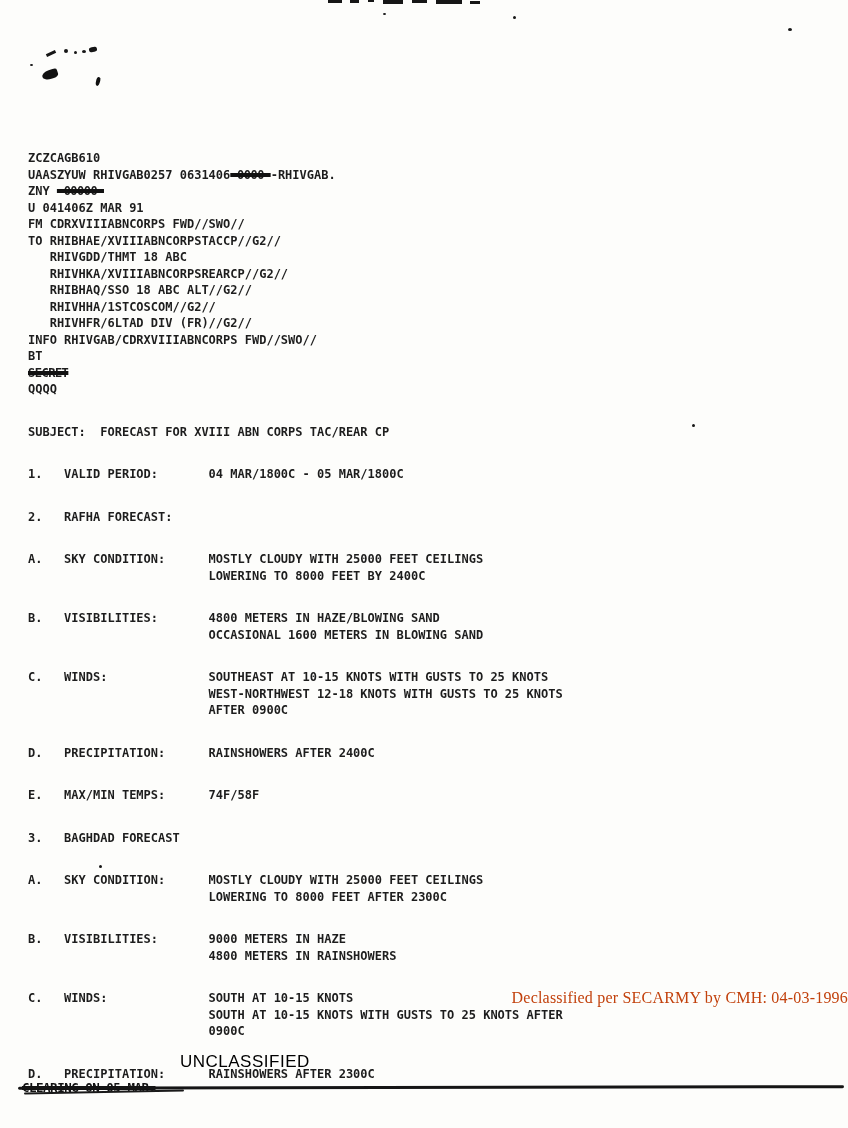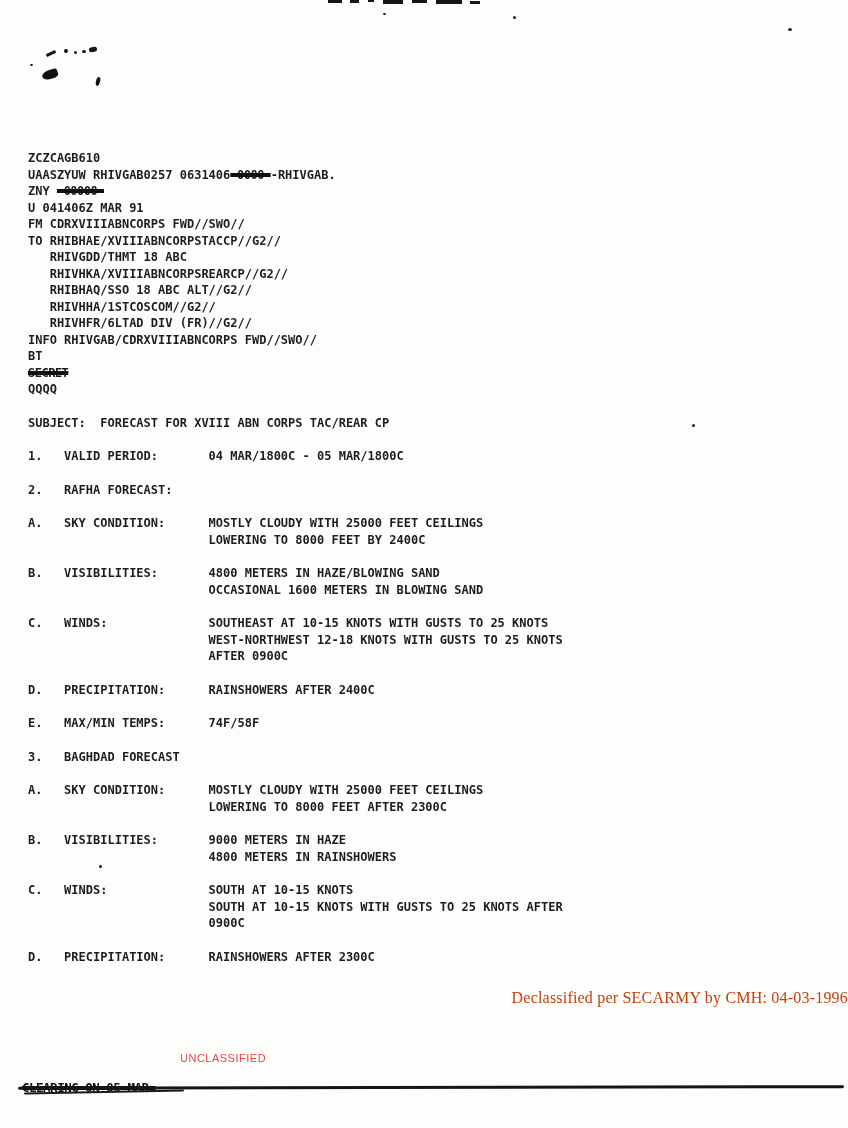--- a/index.html
+++ b/index.html
@@ -9,42 +9,42 @@
     font-family:"DejaVu Sans Mono","Liberation Mono",monospace;
   }
   .page{position:absolute;inset:0;}
   
   .message{
     position:absolute;left:28px;top:150px;
     font-family:"DejaVu Sans Mono","Liberation Mono",monospace;
     font-size:12px;font-weight:bold;color:#1d1d1d;
     line-height:16.5px;white-space:pre;
   }
-  .para{margin-top:17px;}
+  .para{margin-top:26px;}
   .para:first-child{margin-top:0;}
   .para:nth-child(2){} 
   .line{white-space:pre;}
   .seg{white-space:pre;}
   .struck{
     font-weight:900;
     text-decoration:line-through;
     text-decoration-thickness:4px;
     text-decoration-color:#111;
     letter-spacing:-0.5px;
   }
   
   .declassified{
     position:absolute;top:989px;left:0;width:100%;text-align:right;
     font-family:Liberation Serif, serif;
     font-size:16px;font-weight:500;color:#c2410c;letter-spacing:0.2px;
   }
   .unclassified{
     position:absolute;top:1052px;left:180px;
     font-family:"Liberation Sans","DejaVu Sans",sans-serif;
-    font-size:11px;font-weight:500;color:#ef4444;letter-spacing:0.5px;
+    font-size:17px;font-weight:500;color:#000000;letter-spacing:0.5px;
   }
   .bottom-strike-text{
     position:absolute;top:1080px;left:22px;
     font-family:"DejaVu Sans Mono","Liberation Mono",monospace;
     font-size:12.5px;font-weight:900;color:#121212;
     text-decoration:line-through;text-decoration-thickness:4px;
     letter-spacing:-0.5px;white-space:pre;
   }
   .bottom-rule{
     position:absolute;top:1086px;left:18px;width:826px;height:3px;

